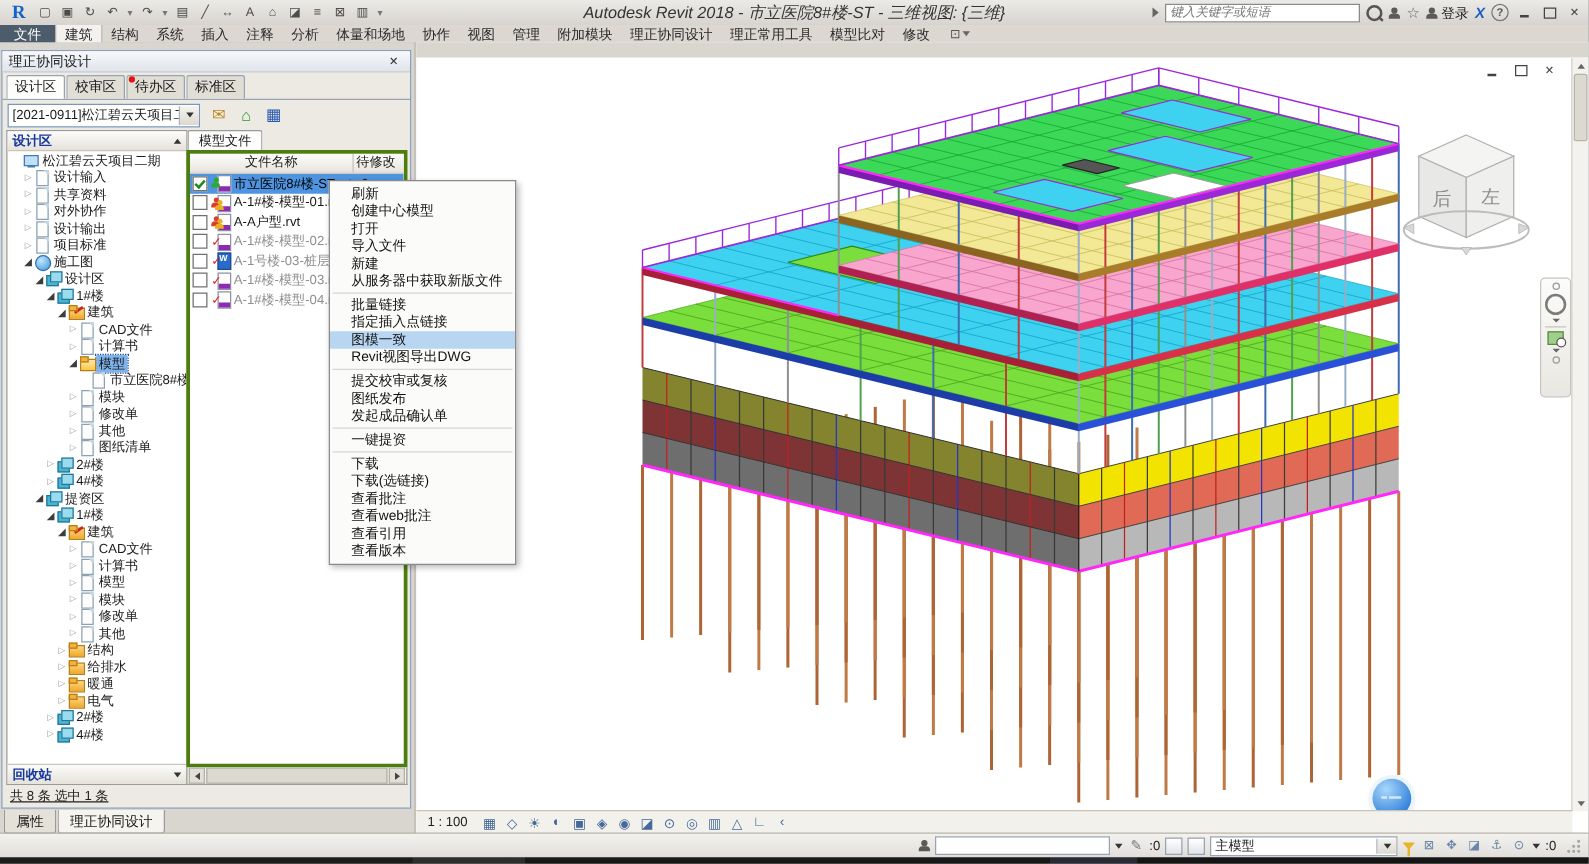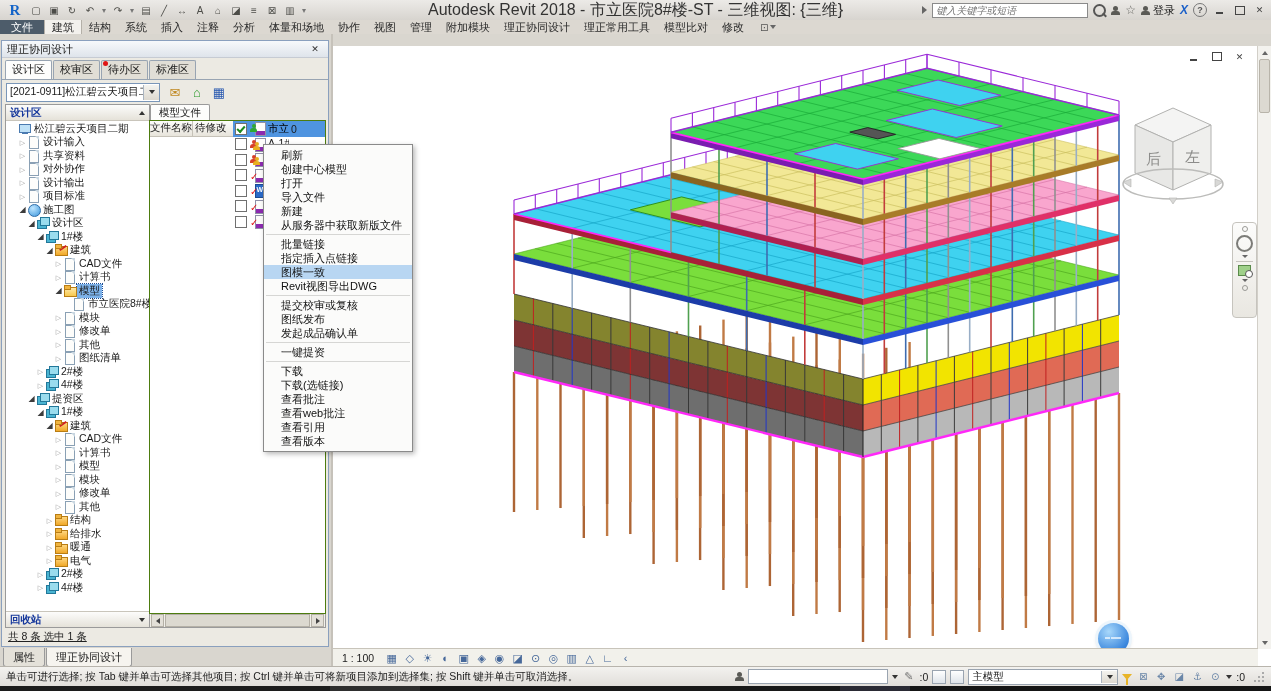--- a/index.html
+++ b/index.html
@@ -8,22 +8,22 @@
        overflow:hidden;user-select:none;}
   
   #titlebar{position:absolute;left:0;top:0;right:0;height:20px;
     background:linear-gradient(#eceae7,#d7d4cf);border-bottom:1px solid #b9b5ad;
     display:flex;align-items:center;padding:0 4px;gap:1px;}
   .logo{width:22px;height:17px;display:flex;align-items:center;justify-content:center;
     color:#1464c8;font-weight:bold;font-size:15px;font-family:"Liberation Serif",serif;}
   .qic{min-width:16px;height:15px;display:flex;align-items:center;justify-content:center;
     font-size:10px;color:#4c4c48;padding:0 1px;}
   .qic.dd{min-width:8px;font-size:8px;color:#777;}
-  #tb-title{position:absolute;left:50%;transform:translateX(-50%);font-size:16px;color:#333;
-    white-space:nowrap;pointer-events:none;}
+  #tb-title{position:absolute;left:50%;transform:translateX(-50%);font-size:13px;color:#333;
+    white-space:nowrap;pointer-events:none;font-style:italic;}
   #tb-right{margin-left:auto;display:flex;align-items:center;gap:5px;}
   .tri-r{width:0;height:0;border-top:4px solid transparent;border-bottom:4px solid transparent;border-left:5px solid #666;}
   #searchbox{width:148px;height:13px;font-size:10px;font-style:italic;border:1px solid #8a8a8a;
     padding:0 3px;color:#888;background:#fff;font-family:"Liberation Sans",sans-serif;}
   .lens{width:9px;height:9px;border:2px solid #555;border-radius:50%;position:relative;}
   .lens::after{content:"";position:absolute;left:7px;top:8px;width:5px;height:2px;background:#555;transform:rotate(45deg);}
   .xapp{color:#1a5fc8;font-weight:bold;font-style:italic;font-size:12px;}
   .star{color:#6a6a66;font-size:12px;}
   .person{width:9px;height:9px;position:relative;}
   .person::before{content:"";position:absolute;left:2px;top:0;width:5px;height:5px;border-radius:50%;background:#5a5a56;}
@@ -92,21 +92,21 @@
     width:11px;height:8px;background:linear-gradient(#ffd780,#f0a828);border:1px solid #b97d14;}
   .ti-folder::after,.ti-folder-pen::after,.ti-folder-open::after{content:"";position:absolute;left:1px;top:0;
     width:5px;height:3px;background:#f0b440;border:1px solid #b97d14;}
   .ti-folder-pen .pen{position:absolute;left:5px;top:3px;width:8px;height:2px;background:#d02020;transform:rotate(-35deg);}
   .ti-folder-open::before{background:linear-gradient(#ffe9a8,#f6c84e);}
   
   #file-col{position:absolute;left:147px;right:2px;top:0;bottom:18px;display:flex;flex-direction:column;}
   #file-tabstrip{height:16px;display:flex;padding-left:1px;flex:none;}
   .file-tab{border:1px solid #9a9a9a;border-bottom:none;background:#fdfdfc;padding:1px 8px 0;
     font-size:10.5px;border-radius:2px 2px 0 0;}
-  #file-table{flex:1;border:1px solid #4d7c0f;background:#fff;display:flex;flex-direction:row;overflow:hidden;}
+  #file-table{flex:1;border:3px solid #4d7c0f;background:#fff;display:flex;flex-direction:column;overflow:hidden;}
   #file-head{height:15px;flex:none;display:flex;background:linear-gradient(#fdfdfc,#e7e4db);
     border-bottom:1px solid #c6c2b8;font-size:10.5px;}
   .fh1{flex:1;text-align:center;border-right:1px solid #c6c2b8;}
   .fh2{width:38px;flex:none;padding-left:2px;overflow:hidden;white-space:nowrap;}
   .frow{height:15.5px;display:flex;align-items:center;font-size:10.5px;white-space:nowrap;overflow:hidden;}
   .frow.sel{background:#4f94e0;}
   .fcheck{width:10px;height:10px;flex:none;border:1px solid #707070;background:#fff;margin:0 3px 0 2px;position:relative;}
   .fcheck.on::after{content:"";position:absolute;left:1px;top:2px;width:6px;height:3px;
     border-left:2px solid #1c8a1c;border-bottom:2px solid #1c8a1c;transform:rotate(-48deg);}
   .ficon{width:17px;height:13px;flex:none;position:relative;margin-right:1px;}
@@ -1037,21 +1037,20 @@
       <div class="msep"></div>
       <div class="mitem">下载</div>
       <div class="mitem">下载(选链接)</div>
       <div class="mitem">查看批注</div>
       <div class="mitem">查看web批注</div>
       <div class="mitem">查看引用</div>
       <div class="mitem">查看版本</div>
     </div>
 
   <div id="statusbar">
-    <span>单击可进行选择; 按 Tab 键并单击可选择其他项目; 按 Ctrl 键并单击可将新项目添加到选择集; 按 Shift 键并单击可取消选择。</span>
     <div id="status-right">
       <span class="person"></span>
       <span class="sinput"></span>
       <span class="tri-d"></span>
       <span class="sic">✎</span>
       <span>:0</span>
       <span class="sbox"></span>
       <span class="sbox"></span>
       <span class="soptsel">
         <span class="stxt">主模型</span>

